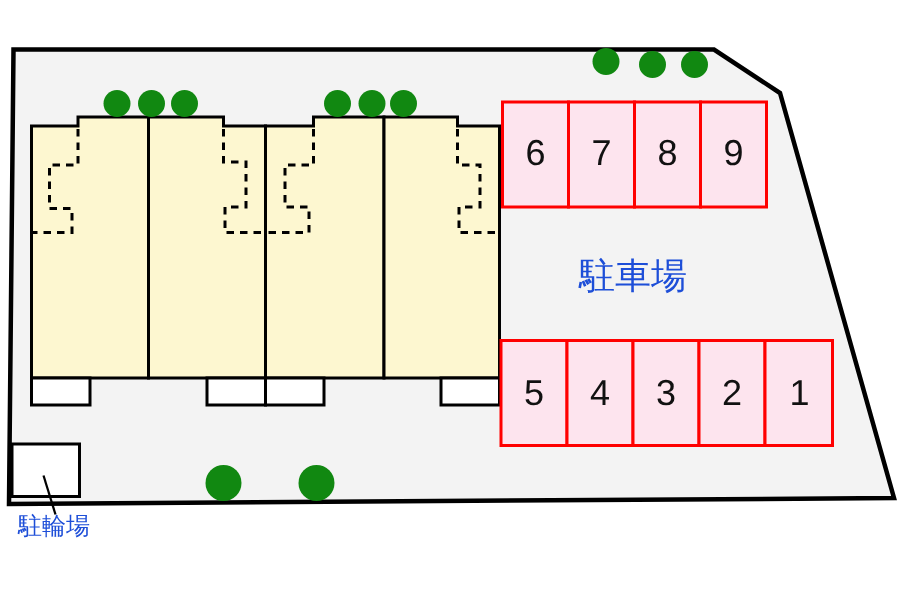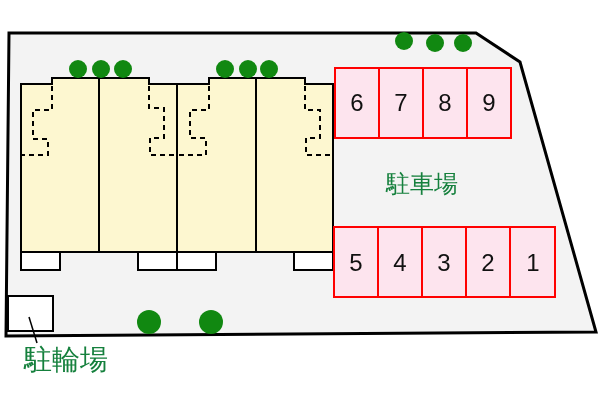--- a/index.html
+++ b/index.html
@@ -1,19 +1,19 @@
 <!DOCTYPE html>
 <html><head>
 <meta charset="utf-8">
 <style>
   html, body { margin: 0; padding: 0; background: #ffffff; }
   body { width: 600px; height: 400px; position: relative; overflow: hidden;
          font-family: "DejaVu Sans", sans-serif; }
   svg { position: absolute; left: 0; top: 0; }
-  .lbl { position: absolute; color: #15803d; white-space: nowrap; }
+  .lbl { position: absolute; color: #1d4ed8; white-space: nowrap; }
   .stall-num { position: absolute; width: 44px; text-align: center; font-size: 24px;
                font-family: "Liberation Sans", sans-serif; color: #111; }
 </style>
 </head>
 <body>
 
 <svg width="600" height="400" viewBox="0 0 600 400">
 
   <polygon points="9,33 476,33 520,62 596,332 6,336" fill="#f3f3f3" stroke="#000" stroke-width="3"></polygon>
 
@@ -80,13 +80,13 @@
 <div class="stall-num" style="left:423px; top:89px;">8</div>
 <div class="stall-num" style="left:467px; top:89px;">9</div>
 
 <div class="stall-num" style="left:334px; top:249px;">5</div>
 <div class="stall-num" style="left:378px; top:249px;">4</div>
 <div class="stall-num" style="left:422px; top:249px;">3</div>
 <div class="stall-num" style="left:466px; top:249px;">2</div>
 <div class="stall-num" style="left:511px; top:249px;">1</div>
 
 <div class="lbl" style="left:386px; top:168px; font-size:24px;">駐車場</div>
-<div class="lbl" style="left:24px; top:341px; font-size:28px;">駐輪場</div>
+<div class="lbl" style="left:12px; top:341px; font-size:16px;">駐輪場</div>
 
 </body></html>

